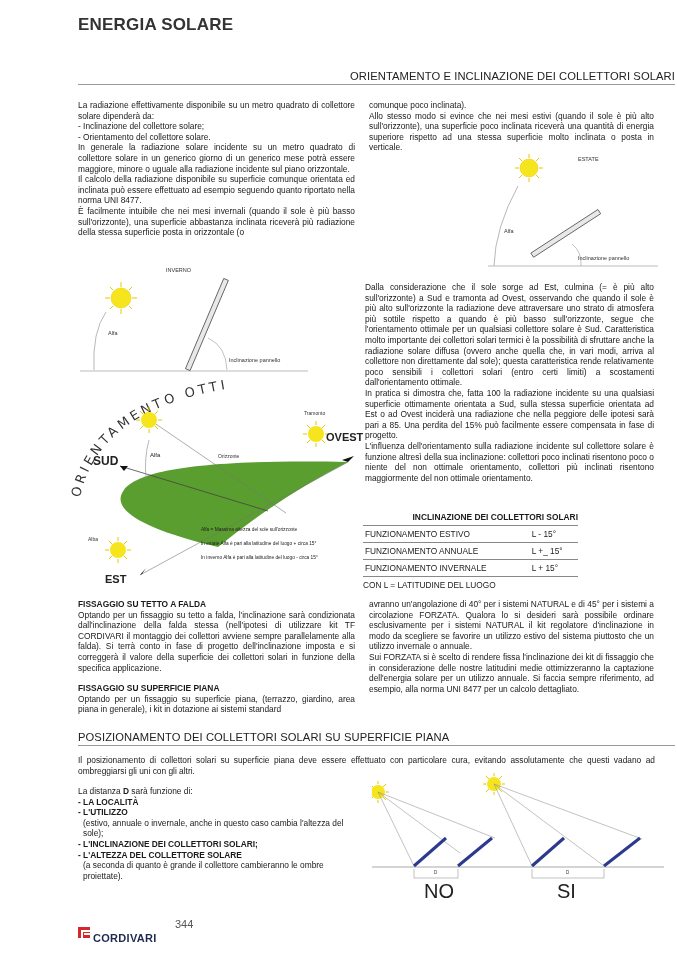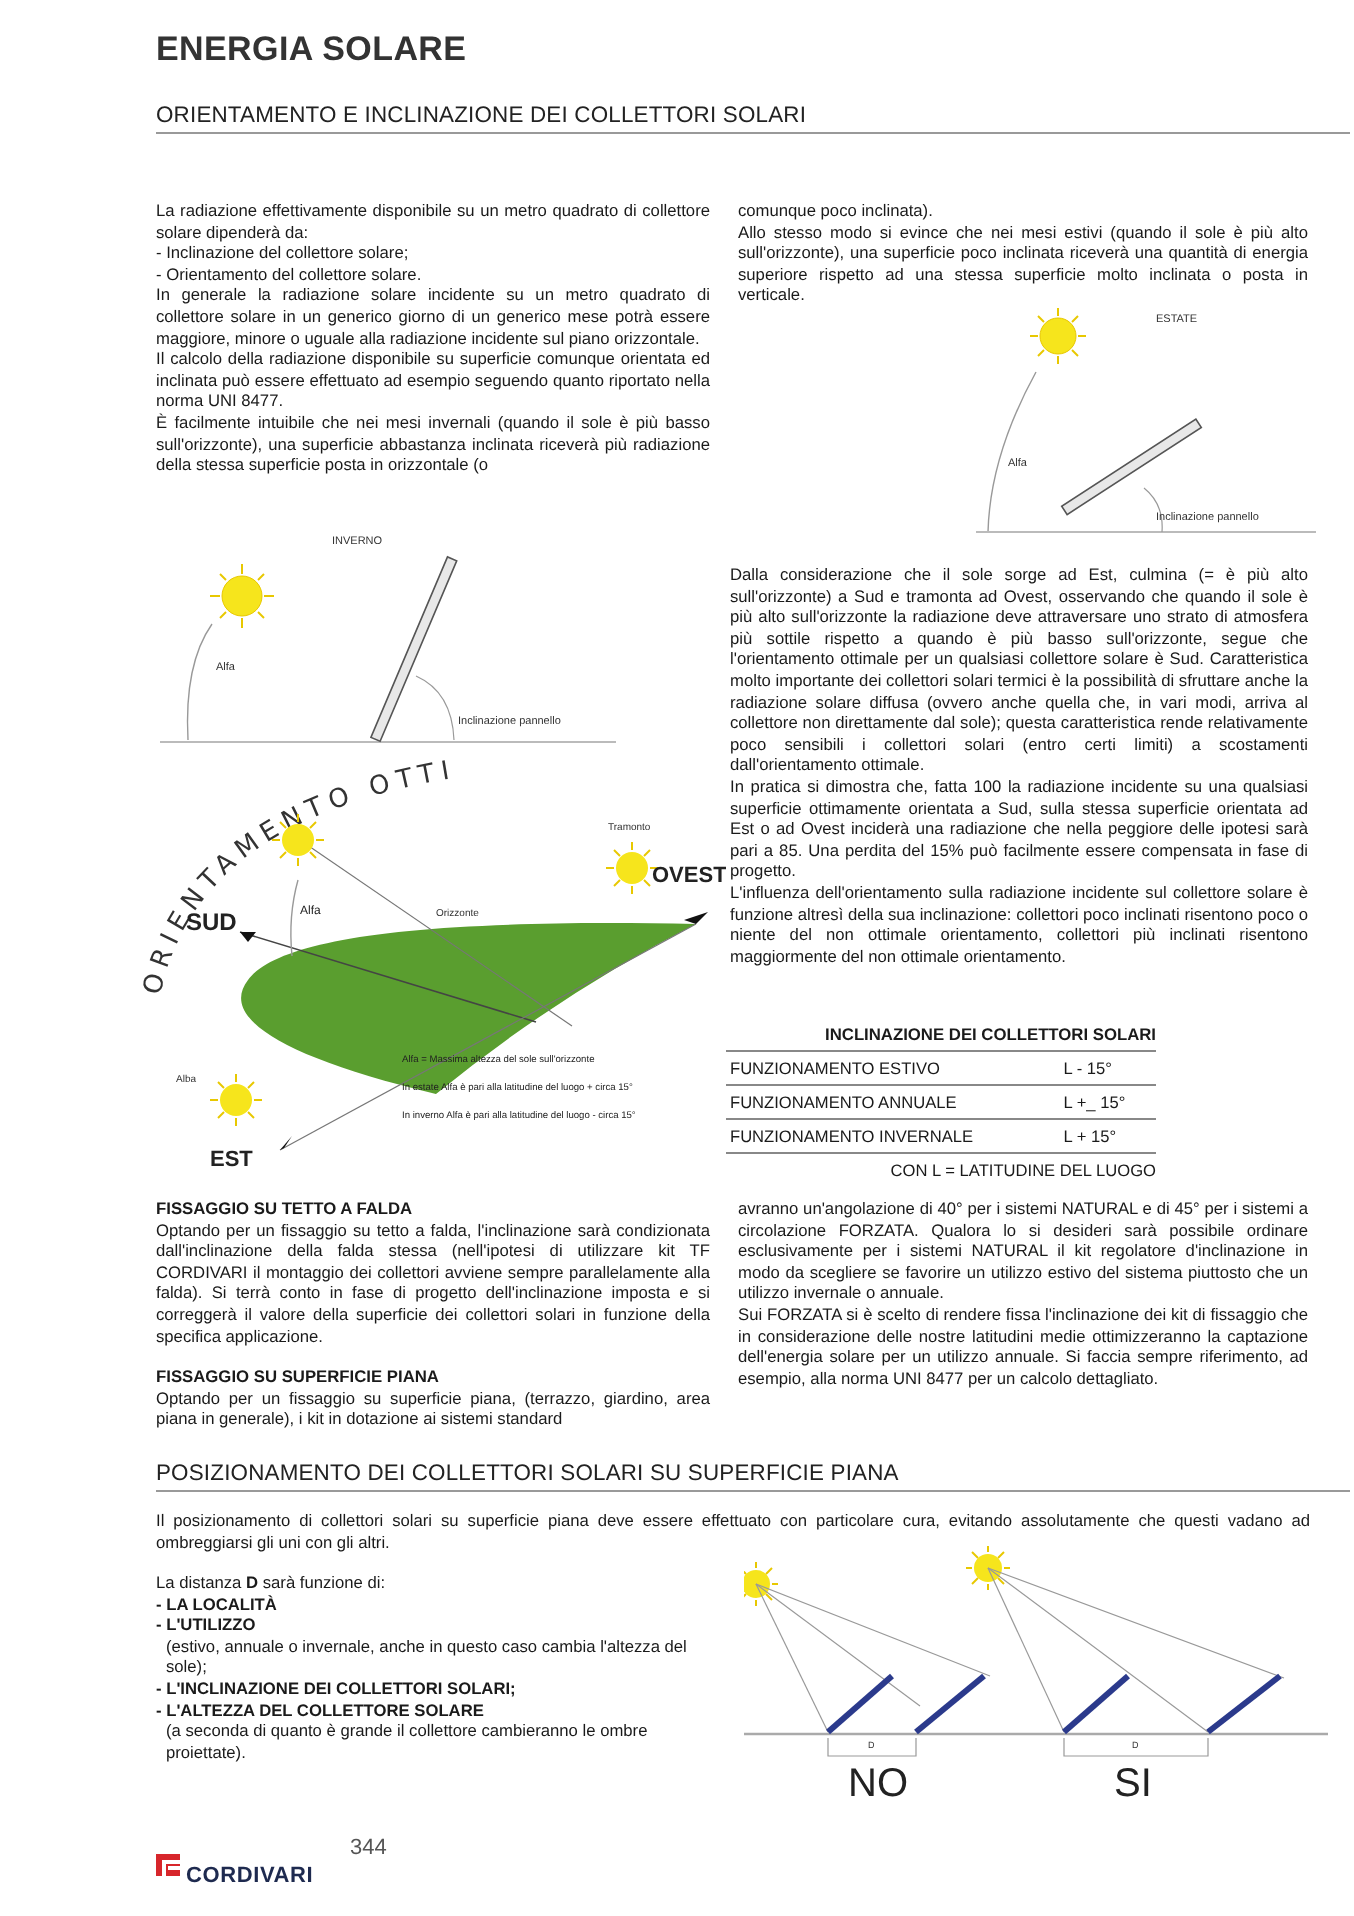--- a/index.html
+++ b/index.html
@@ -20,21 +20,21 @@
   .footer-logo { left:78px; top:920px; display:flex; align-items:center; gap:3px; }
   .logo-text { font-weight:bold; font-size:11px; color:#1e2a4f; letter-spacing:0.3px;margin-top:12px; }
   .page-num { left:175px; top:918px; font-size:11px; color:#555; }
   ul.list { list-style:none; margin:0; padding:0; }
 </style>
 </head>
 <body>
 
 <div class="abs title">ENERGIA SOLARE</div>
 
-<div class="abs section-head" style="top:52px;">ORIENTAMENTO E INCLINAZIONE DEI COLLETTORI SOLARI</div>
+<div class="abs section-head" style="top:70px;text-align:right;">ORIENTAMENTO E INCLINAZIONE DEI COLLETTORI SOLARI</div>
 
 <div class="abs para" style="left:78px; top:100px; width:277px;">
   <p>La radiazione effettivamente disponibile su un metro quadrato di collettore solare dipenderà da:</p>
   <p>- Inclinazione del collettore solare;</p>
   <p>- Orientamento del collettore solare.</p>
   <p>In generale la radiazione solare incidente su un metro quadrato di collettore solare in un generico giorno di un generico mese potrà essere maggiore, minore o uguale alla radiazione incidente sul piano orizzontale.</p>
   <p>Il calcolo della radiazione disponibile su superficie comunque orientata ed inclinata può essere effettuato ad esempio seguendo quanto riportato nella norma UNI 8477.</p>
   <p>È facilmente intuibile che nei mesi invernali (quando il sole è più basso sull'orizzonte), una superficie abbastanza inclinata riceverà più radiazione della stessa superficie posta in orizzontale (o</p>
 </div>
 
@@ -175,21 +175,21 @@
     <tr>
       <td>FUNZIONAMENTO ANNUALE</td>
       <td>L +_ 15°</td>
     </tr>
     <tr>
       <td>FUNZIONAMENTO INVERNALE</td>
       <td>L + 15°</td>
     </tr>
   </tbody>
     </table>
-  <div class="note" style="margin-top:3px;text-align:right;">CON L = LATITUDINE DEL LUOGO</div>
+  <div class="note" style="margin-top:3px;">CON L = LATITUDINE DEL LUOGO</div>
 </div>
 
 <div class="abs para" style="left:78px; top:599px; width:277px;">
   <div class="sub-head">FISSAGGIO SU TETTO A FALDA</div>
   <p>Optando per un fissaggio su tetto a falda, l'inclinazione sarà condizionata dall'inclinazione della falda stessa (nell'ipotesi di utilizzare kit TF CORDIVARI il montaggio dei collettori avviene sempre parallelamente alla falda). Si terrà conto in fase di progetto dell'inclinazione imposta e si correggerà il valore della superficie dei collettori solari in funzione della specifica applicazione.</p>
   <div style="height:10px;"></div>
   <div class="sub-head">FISSAGGIO SU SUPERFICIE PIANA</div>
   <p>Optando per un fissaggio su superficie piana, (terrazzo, giardino, area piana in generale), i kit in dotazione ai sistemi standard</p>
 </div>
 

